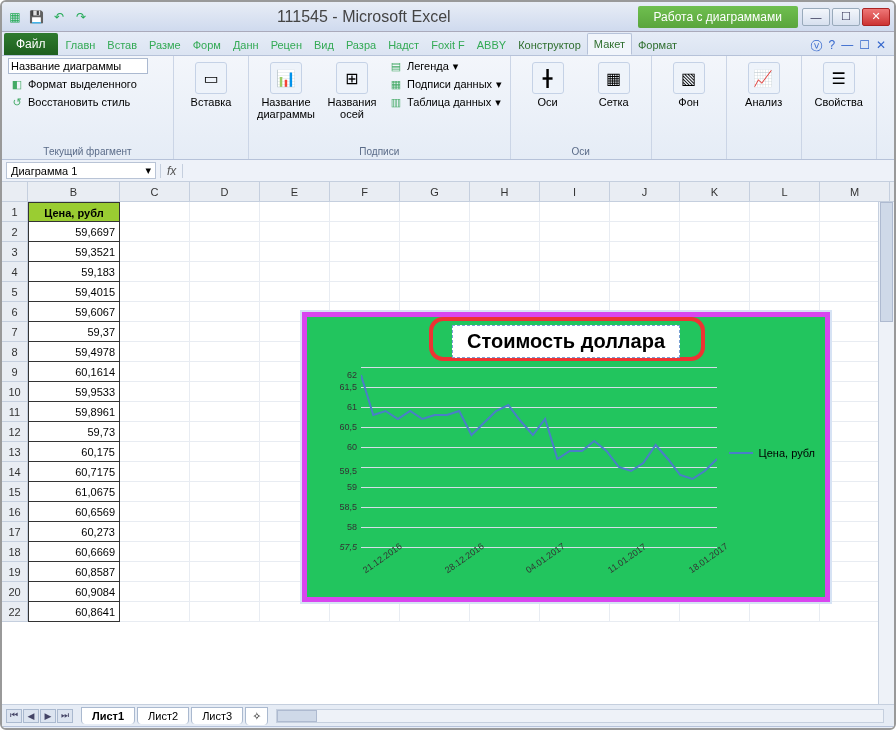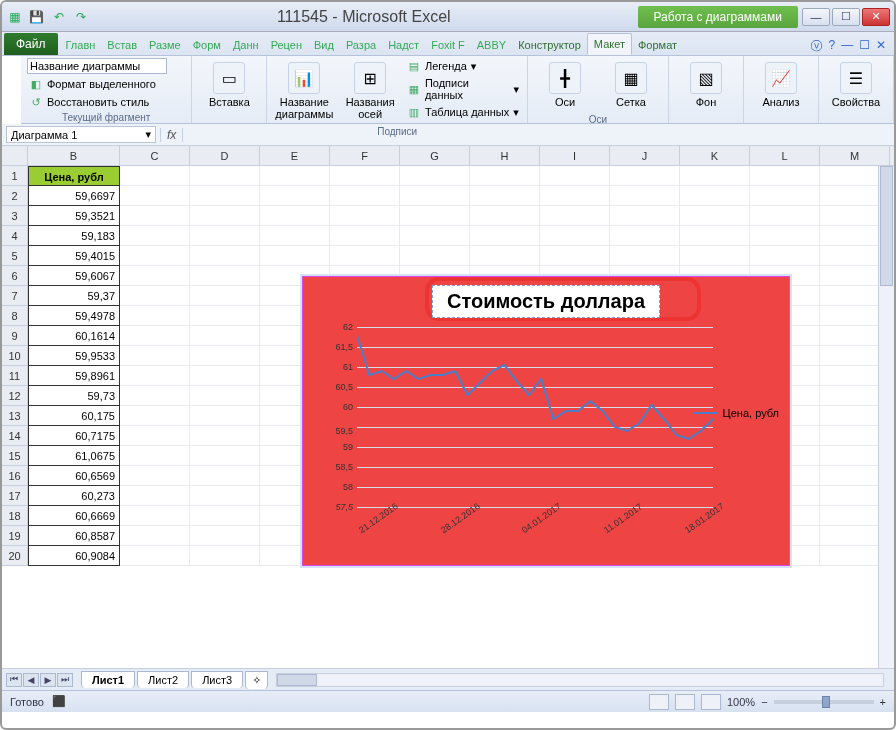--- a/index.html
+++ b/index.html
@@ -11,21 +11,21 @@
 .tool-context { background: linear-gradient(#6fbf4f,#5aa53d); color: #fff; font-size: 12px; padding: 4px 16px; border-radius: 2px; margin-right: 4px;}
 .winbtns { display: flex; gap: 2px; }
 .winbtn { width: 28px; height: 18px; background: linear-gradient(#f3f6fb,#d7e0ef); border: 1px solid #9ab; border-radius: 2px; display: flex; align-items: center; justify-content: center; font-size: 11px; color: #335;}
 .winbtn.close { background: linear-gradient(#e77,#c33); color: #fff; border-color: #a22;}
 .ribbon-tabs { height: 24px; background: linear-gradient(#e6ecf7,#dbe4f2); display: flex; align-items: flex-end; font-size: 11px; border-bottom: 1px solid #b6c2d9; }
 .file-tab { background: linear-gradient(#2f7b2f,#1e5f1e); color: #fff; padding: 4px 12px; font-size: 12px; border-radius: 2px 2px 0 0; margin: 0 2px;}
 .rtab { padding: 4px 6px; color: #3a5; cursor: pointer; }
 .rtab.ctx { color: #2f6f2f; }
 .rtab.active { background: #f1f5fb; border: 1px solid #b6c2d9; border-bottom: 1px solid #f1f5fb; border-radius: 2px 2px 0 0;}
 .ribbon-help { margin-left: auto; display: flex; gap: 6px; padding-right: 8px; color: #36c; font-size: 12px;}
-.ribbon { height: 68px; background: linear-gradient(#f3f6fb,#e5ecf6); border-bottom: 1px solid #b6c2d9; display: flex; font-size: 11px; margin-left: 19px; }
+.ribbon { height: 104px; background: linear-gradient(#f3f6fb,#e5ecf6); border-bottom: 1px solid #b6c2d9; display: flex; font-size: 11px; }
 .rgroup { border-right: 1px solid #cbd5e6; padding: 2px 6px 2px 6px; display: flex; flex-direction: column; }
 .rgroup-body { flex: 1; display: flex; align-items: flex-start; gap: 4px; }
 .rgroup-label { text-align: center; color: #5a6b88; font-size: 10px; padding-top: 2px;}
 .rbtn-lg { width: 62px; display: flex; flex-direction: column; align-items: center; gap: 2px; padding: 4px 2px; cursor: pointer;}
 .rbtn-lg .ricon { width: 32px; height: 32px; background: #eef3fa; border: 1px solid #c5d2e6; border-radius: 3px; display: flex; align-items: center; justify-content: center; font-size: 16px;}
 .rbtn-lg span { text-align: center; line-height: 1.1; }
 .rsel { display: flex; flex-direction: column; gap: 2px; }
 .rsel-row { display: flex; align-items: center; gap: 4px; padding: 1px 2px; cursor: pointer;}
 .rsel select, .rsel-input { font-size: 11px; border: 1px solid #abb9d0; background: #fff; padding: 1px 2px; width: 140px;}
 .mini-icon { width: 14px; height: 14px; display: inline-flex; align-items: center; justify-content: center; font-size: 11px; color: #4a6;}
@@ -35,21 +35,21 @@
 .grid-area { position: relative; height: 522px; overflow: hidden; background: #fff; display: flex;}
 .colhdrs { height: 20px; background: #e9edf3; border-bottom: 1px solid #c5cfde; display: flex;}
 .corner { width: 26px; height: 20px; background: #e9edf3; border-right: 1px solid #c5cfde; border-bottom: 1px solid #c5cfde;}
 .colhdr { width: 70px; border-right: 1px solid #c5cfde; text-align: center; font-size: 11px; color: #333; line-height: 20px;}
 .row { height: 20px; display: flex; }
 .rowhdr { width: 26px; text-align: center; font-size: 11px; color: #333; background: #e9edf3; border-right: 1px solid #c5cfde; border-bottom: 1px solid #c5cfde; line-height: 20px;}
 .cell { width: 92px; height: 20px; border-right: 1px solid #d4dae4; border-bottom: 1px solid #d4dae4; font-size: 11px; padding: 0 4px; line-height: 20px; text-align: right;}
 .cell.hdr { background: #9acd32; font-weight: bold; text-align: center; border: 1px solid #333;}
 .cell.data { border: 1px solid #333; border-top: none;}
 .ecell { width: 70px; height: 20px; border-right: 1px solid #e8ecf2; border-bottom: 1px solid #e8ecf2;}
-.chart-obj { position: absolute; left: 300px; top: 130px; width: 488px; height: 290px; background: #ef4444; border: 1px solid #d946ef; box-shadow: 0 0 0 2px #d6e3f4;}
+.chart-obj { position: absolute; left: 300px; top: 130px; width: 528px; height: 290px; background: #22c55e; border: 5px solid #d946ef; box-shadow: 0 0 0 2px #d6e3f4;}
 .chart-title-box { position: absolute; left: 50%; top: 8px; transform: translateX(-50%); border: 1px dashed #7aa0d4; padding: 4px 14px; font-size: 20px; font-weight: bold; background: #fff;}
 .highlight-ring { position: absolute; border: 4px solid #e33; border-radius: 14px; pointer-events: none;}
 .plot { position: absolute; left: 20px; top: 50px; width: 390px; height: 210px; }
 .legend-box { position: absolute; right: 10px; top: 130px; font-size: 11px; display: flex; align-items: center; gap: 6px;}
 .legend-line { width: 24px; height: 2px; background: #4a7ec8;}
 .yaxis { position: absolute; left: 0; top: 0; bottom: 24px; width: 34px; }
 .ytick { position: absolute; right: 4px; font-size: 9px; color: #333; transform: translateY(-50%);}
 .gridline { position: absolute; left: 34px; right: 0; height: 1px; background: #d6dde8;}
 .xaxis { position: absolute; left: 34px; right: 0; bottom: 0; height: 30px;}
 .xtick { position: absolute; bottom: 0; font-size: 9px; color: #333; transform: rotate(-35deg); transform-origin: left top; white-space: nowrap;}
@@ -523,40 +523,55 @@
           <div class="ecell"></div>
           <div class="ecell"></div>
           <div class="ecell"></div>
           <div class="ecell"></div>
           <div class="ecell"></div>
           <div class="ecell"></div>
           <div class="ecell"></div>
           <div class="ecell"></div>
           <div class="ecell"></div>
         </div>
+        <div class="row">
+          <div class="rowhdr">22</div>
+          <div class="cell data">60,8641</div>
+          <div class="ecell"></div>
+          <div class="ecell"></div>
+          <div class="ecell"></div>
+          <div class="ecell"></div>
+          <div class="ecell"></div>
+          <div class="ecell"></div>
+          <div class="ecell"></div>
+          <div class="ecell"></div>
+          <div class="ecell"></div>
+          <div class="ecell"></div>
+          <div class="ecell"></div>
+        </div>
       </div>
     <div class="vscroll">
         <div class="vscroll-thumb"></div>
       </div>
 
     <div class="chart-obj">
       <div class="highlight-ring" style="left:122px; top:0px; width:276px; height:44px;"></div>
       <div class="chart-title-box">Стоимость доллара</div>
       <div class="plot">
         <div class="yaxis" id="yaxis">
             <div class="ytick" style="top: 180px; font-style: italic;">57,5</div>
             <div class="ytick" style="top: 160px;">58</div>
             <div class="ytick" style="top: 140px;">58,5</div>
             <div class="ytick" style="top: 120px;">59</div>
             <div class="ytick" style="top: 104px;">59,5</div>
             <div class="ytick" style="top: 80px;">60</div>
             <div class="ytick" style="top: 60px;">60,5</div>
             <div class="ytick" style="top: 40px;">61</div>
             <div class="ytick" style="top: 20px;">61,5</div>
-            <div class="ytick" style="top: 0px;">62</div>
+            <div class="ytick" style="top: 8px;">62</div>
           </div>
         <div id="gridlines">
             <div class="gridline" style="top: 180px;"></div>
             <div class="gridline" style="top: 160px;"></div>
             <div class="gridline" style="top: 140px;"></div>
             <div class="gridline" style="top: 120px;"></div>
             <div class="gridline" style="top: 100px;"></div>
             <div class="gridline" style="top: 80px;"></div>
             <div class="gridline" style="top: 60px;"></div>
             <div class="gridline" style="top: 40px;"></div>

